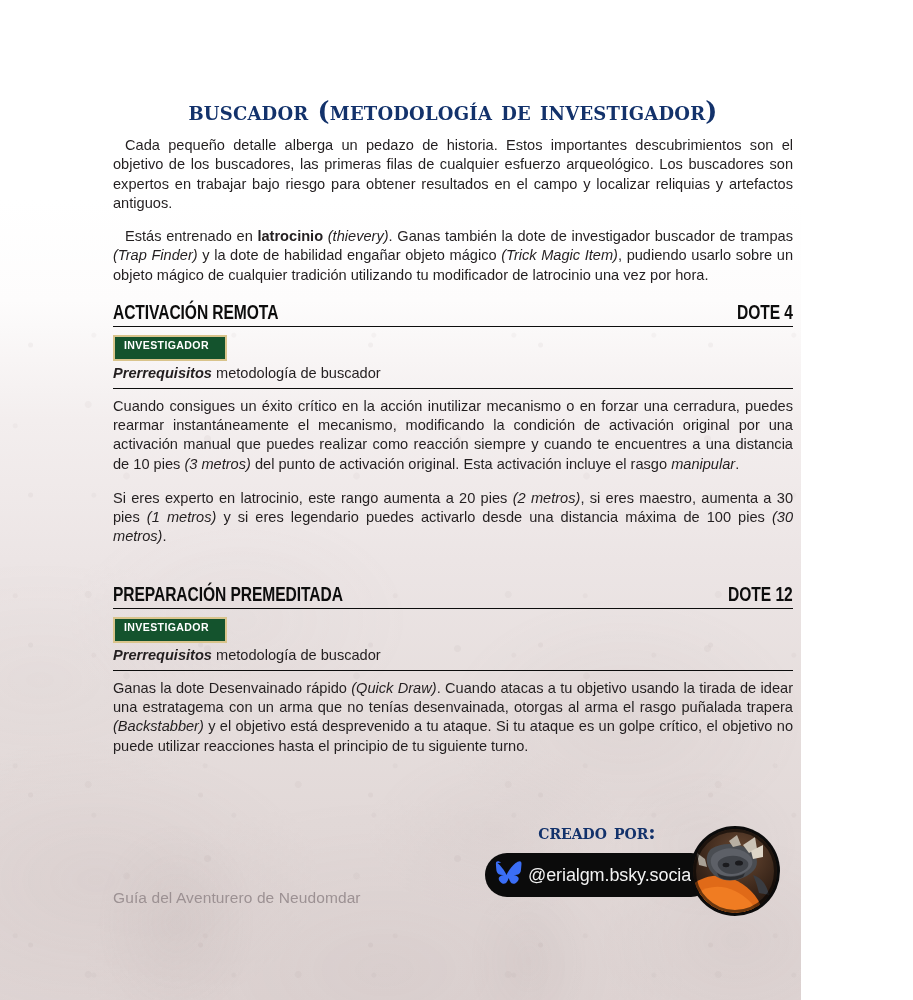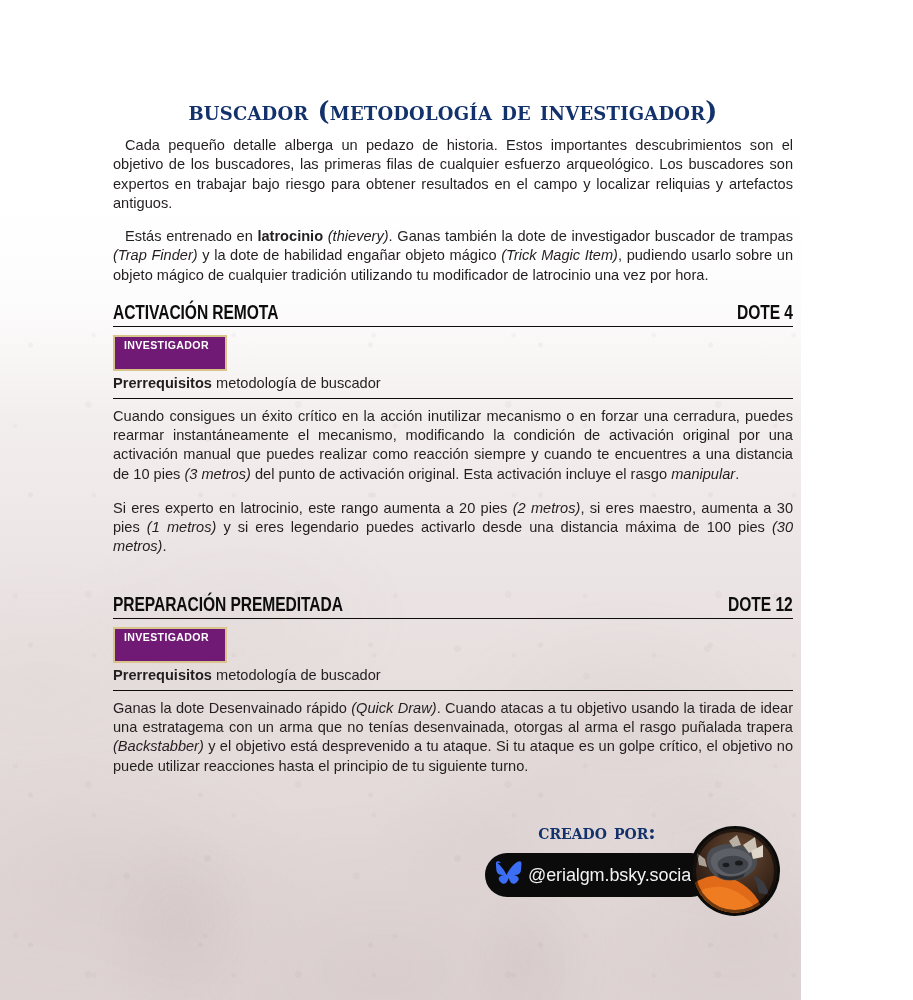--- a/index.html
+++ b/index.html
@@ -168,45 +168,45 @@
     height: 1.6px;
     background: #0d0d0d;
     width: 100%;
   }
   .rule.thin { height: 1.4px; }
 
   .tag-row { margin-top: 8px; }
 
   .tag {
     display: inline-block;
-    background: #701a75;
+    background: #14532d;
     border: 2px solid #d9c48b;
     color: #ffffff;
     font-family: "Liberation Sans Narrow", "Liberation Sans", sans-serif;
     font-weight: bold;
     font-size: 11.5px;
     letter-spacing: .4px;
     text-transform: uppercase;
-    padding: 2px 9px 16px 9px;
+    padding: 2px 9px 6px 9px;
     line-height: 1.15;
     vertical-align: top;
   }
   .tag span {
     display: inline-block;
     transform: scaleX(.92);
     transform-origin: left center;
   }
 
   .prereq {
     font-size: 14.6px;
     color: #231f20;
     margin: 3px 0 5px 0;
     line-height: 1.3;
   }
-  .prereq b { font-weight: bold; }
+  .prereq b { font-weight: bold; font-style: italic; }
 
   .feat-body {
     font-size: 14.6px;
     line-height: 1.32;
     color: #231f20;
     text-align: justify;
     margin: 8px 0 0 0;
   }
   .feat-body.para2 { margin-top: 15px; }
 
@@ -335,20 +335,21 @@
 
       <div class="prereq"><b>Prerrequisitos</b> <span>metodología de buscador</span></div>
 
       <div class="rule thin"></div>
 
       <p class="feat-body"><span>Ganas la dote Desenvainado rápido </span><i>(Quick Draw)</i><span>. Cuando atacas a tu objetivo usando la tirada de idear una estratagema con un arma que no tenías desenvainada, otorgas al arma el rasgo puñalada trapera </span><i>(Backstabber)</i><span> y el objetivo está desprevenido a tu ataque. Si tu ataque es un golpe crítico, el objetivo no puede utilizar reacciones hasta el principio de tu siguiente turno.</span></p>
     </div>
 
   </div>
 
+  <div class="footer-left">Guía del Aventurero de Neudomdar</div>
 
   <div class="credit-block">
     <div class="credit-title">Creado por:</div>
 
     <div class="handle-pill">
       <svg class="bsky-logo" viewBox="0 0 64 58" aria-hidden="true">
         <path fill="#3b6ef5" d="M13.8 4.2C20.6 9.3 27.9 19.6 30.6 25.2c.5 1 .9 1.9 1.4 2.8.5-.9.9-1.8 1.4-2.8 2.7-5.6 10-15.9 16.8-21C55.1.5 62 -2.3 62 5.6c0 1.6-.9 13.2-1.4 15.1-1.8 6.5-8.4 8.2-14.3 7.2 10.3 1.8 12.9 7.6 7.2 13.4C42.7 52.4 37.9 38.6 36.7 35c-.2-.6-.3-.9-.3-.7 0-.2-.1.1-.3.7-1.2 3.6-6 17.4-16.8 6.3-5.7-5.8-3.1-11.6 7.2-13.4-5.9 1-12.5-.7-14.3-7.2C11.7 18.8 10.8 7.2 10.8 5.6c0-7.9 6.9-5.1 10.6-2.3z" transform="translate(-9,1)"></path>
       </svg>
       <span class="handle-text">@erialgm.bsky.social</span>
     </div>

